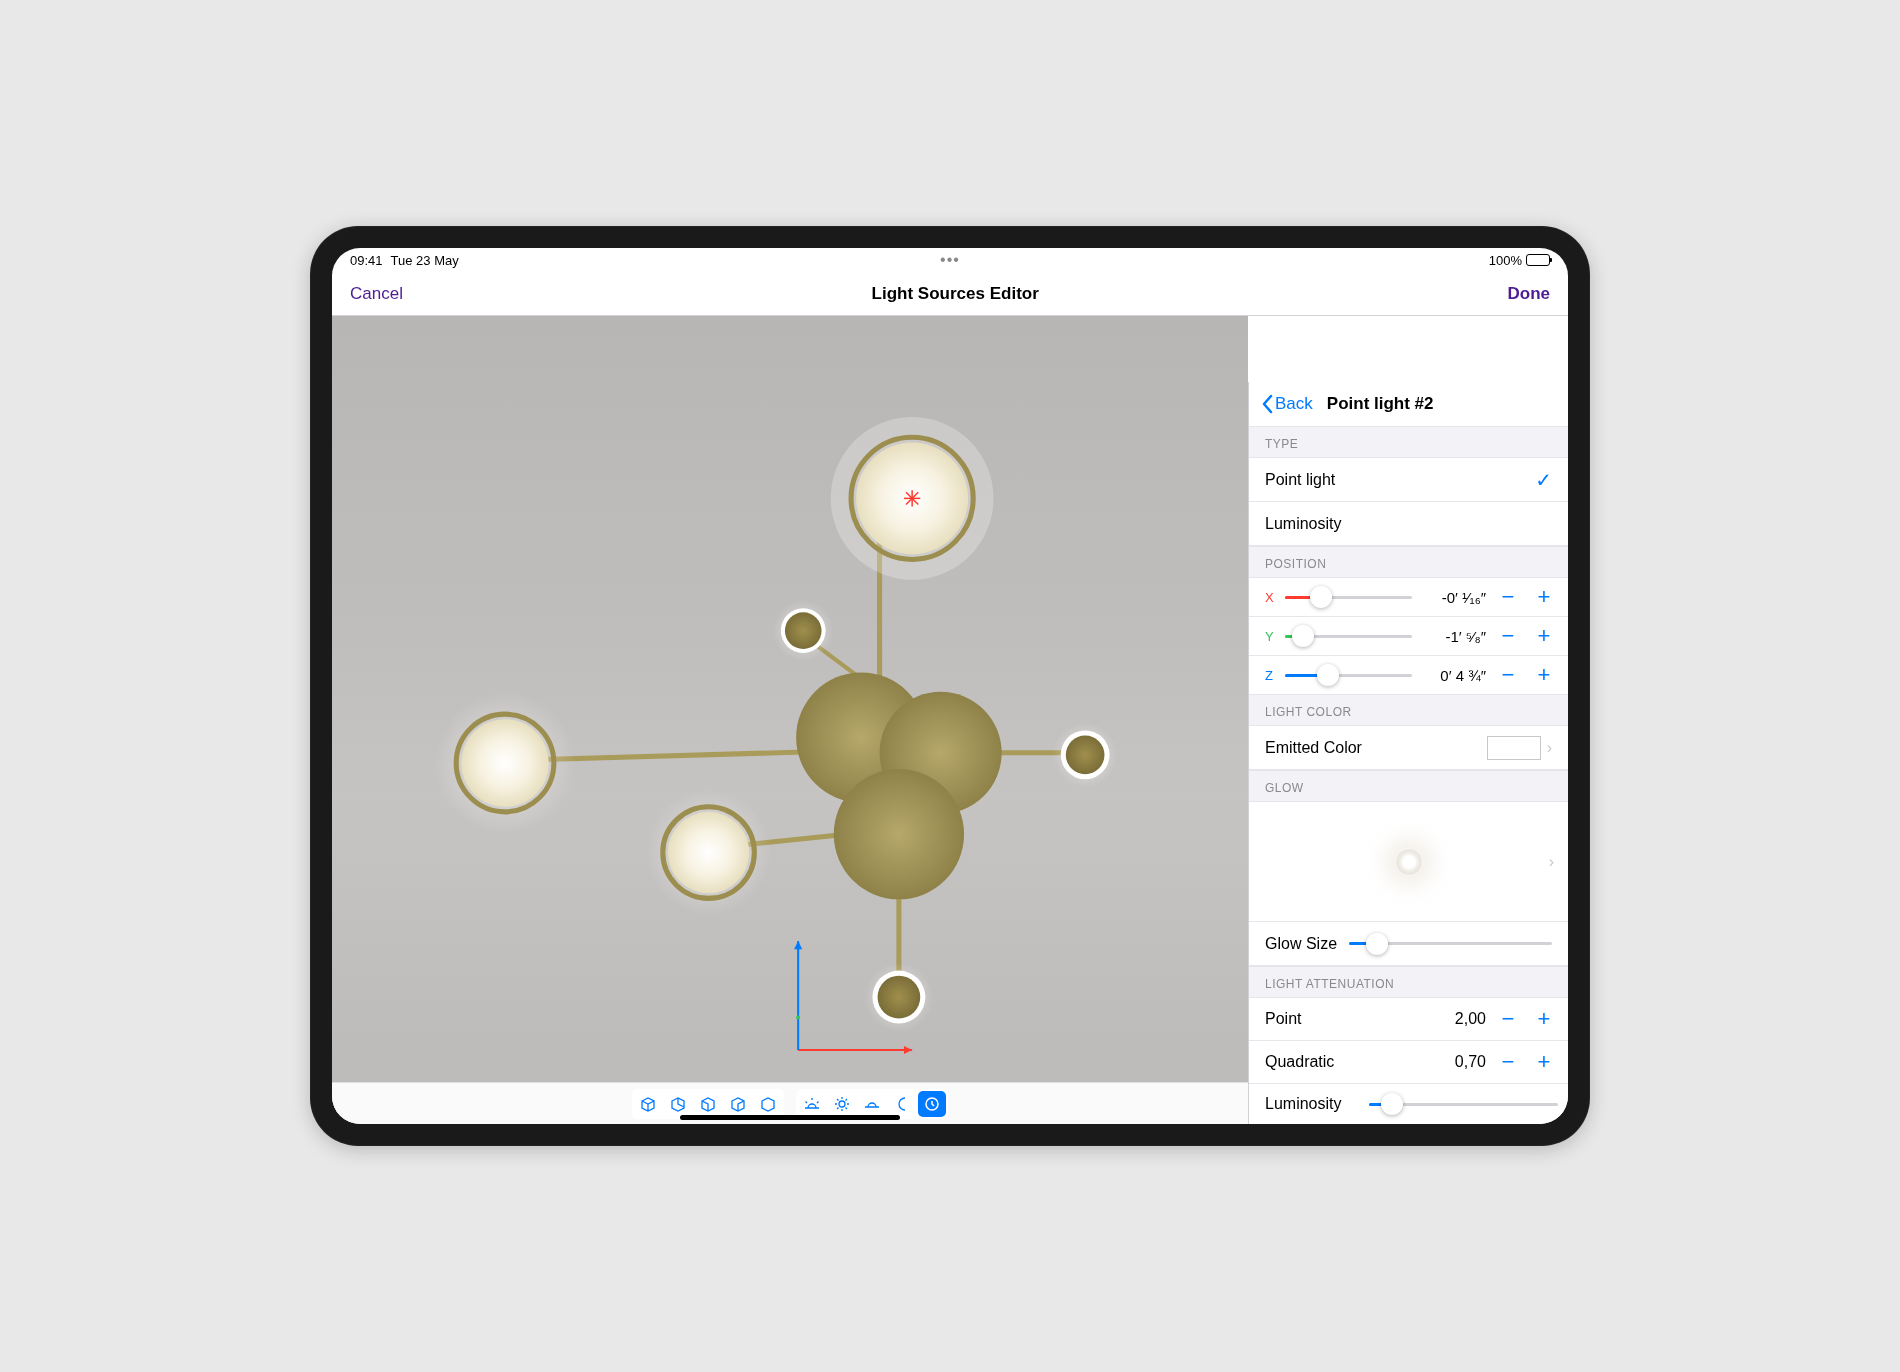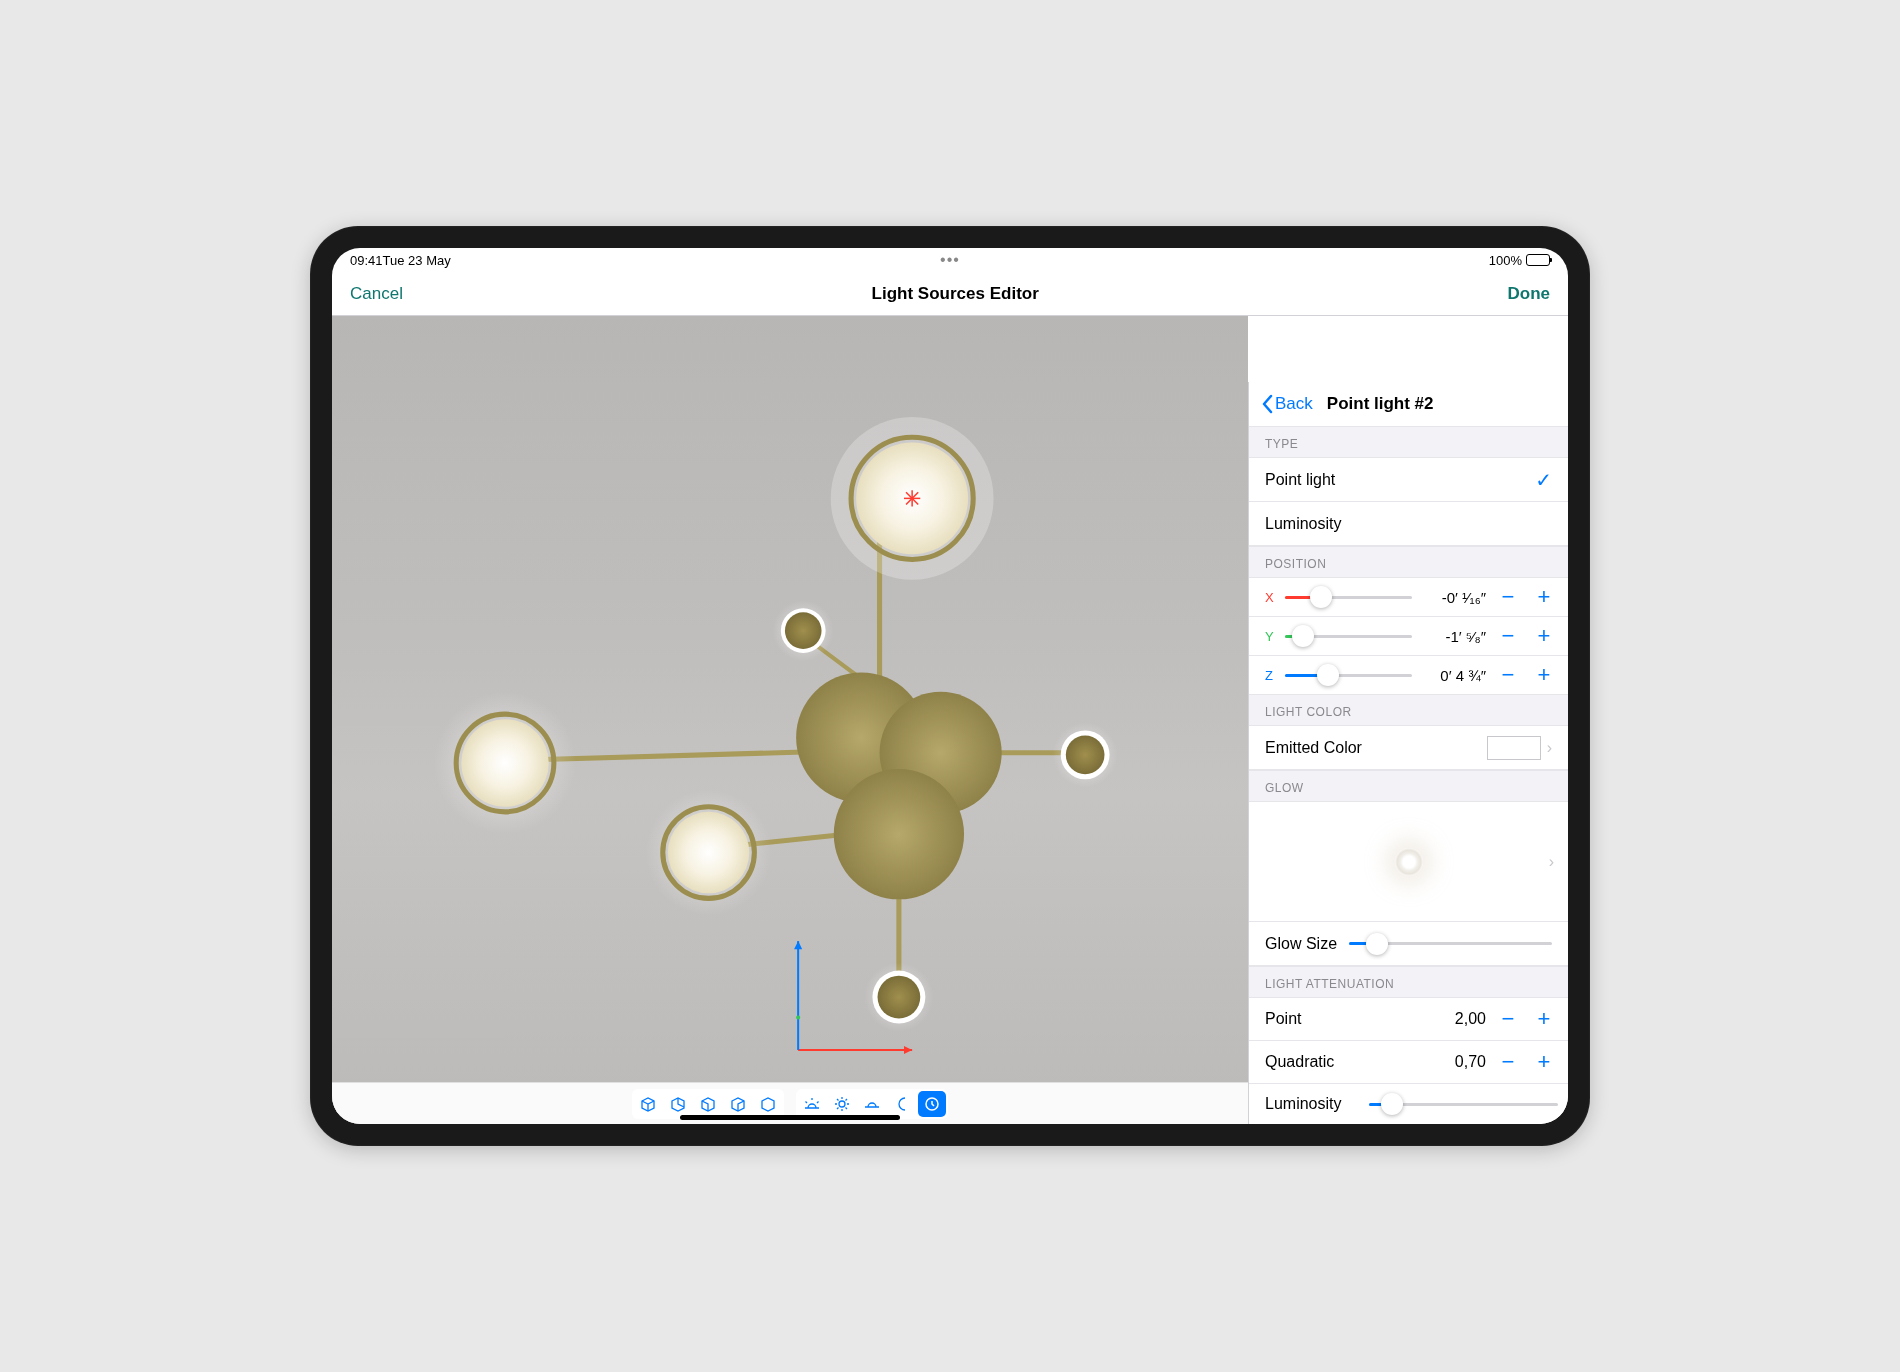--- a/index.html
+++ b/index.html
@@ -38,21 +38,21 @@
   height: 24px;
   display: flex;
   align-items: center;
   justify-content: space-between;
   padding: 0 18px;
   font-size: 13px;
   font-weight: 500;
   color: #000;
   position: relative;
 }
-.status-left { display: flex; }
+.status-left { display: flex; gap: 8px; }
 .status-center {
   position: absolute;
   left: 50%;
   transform: translateX(-50%);
   color: #888;
   font-size: 16px;
   letter-spacing: 1px;
 }
 .status-right { display: flex; align-items: center; gap: 4px; text-align: center; }
 .battery-icon {
@@ -77,21 +77,21 @@
 
 
 .nav-bar {
   height: 44px;
   display: flex;
   align-items: center;
   justify-content: space-between;
   padding: 0 18px;
   border-bottom: 1px solid #d1d1d6;
 }
-.nav-btn { color: #0f766e; font-size: 17px; cursor: pointer; }
+.nav-btn { color: #4c1d95; font-size: 17px; cursor: pointer; }
 .nav-title { font-size: 17px; font-weight: 600; }
 
 
 .content {
   flex: 1;
   display: flex;
   overflow: hidden;
   align-items: flex-end;
 }
 

